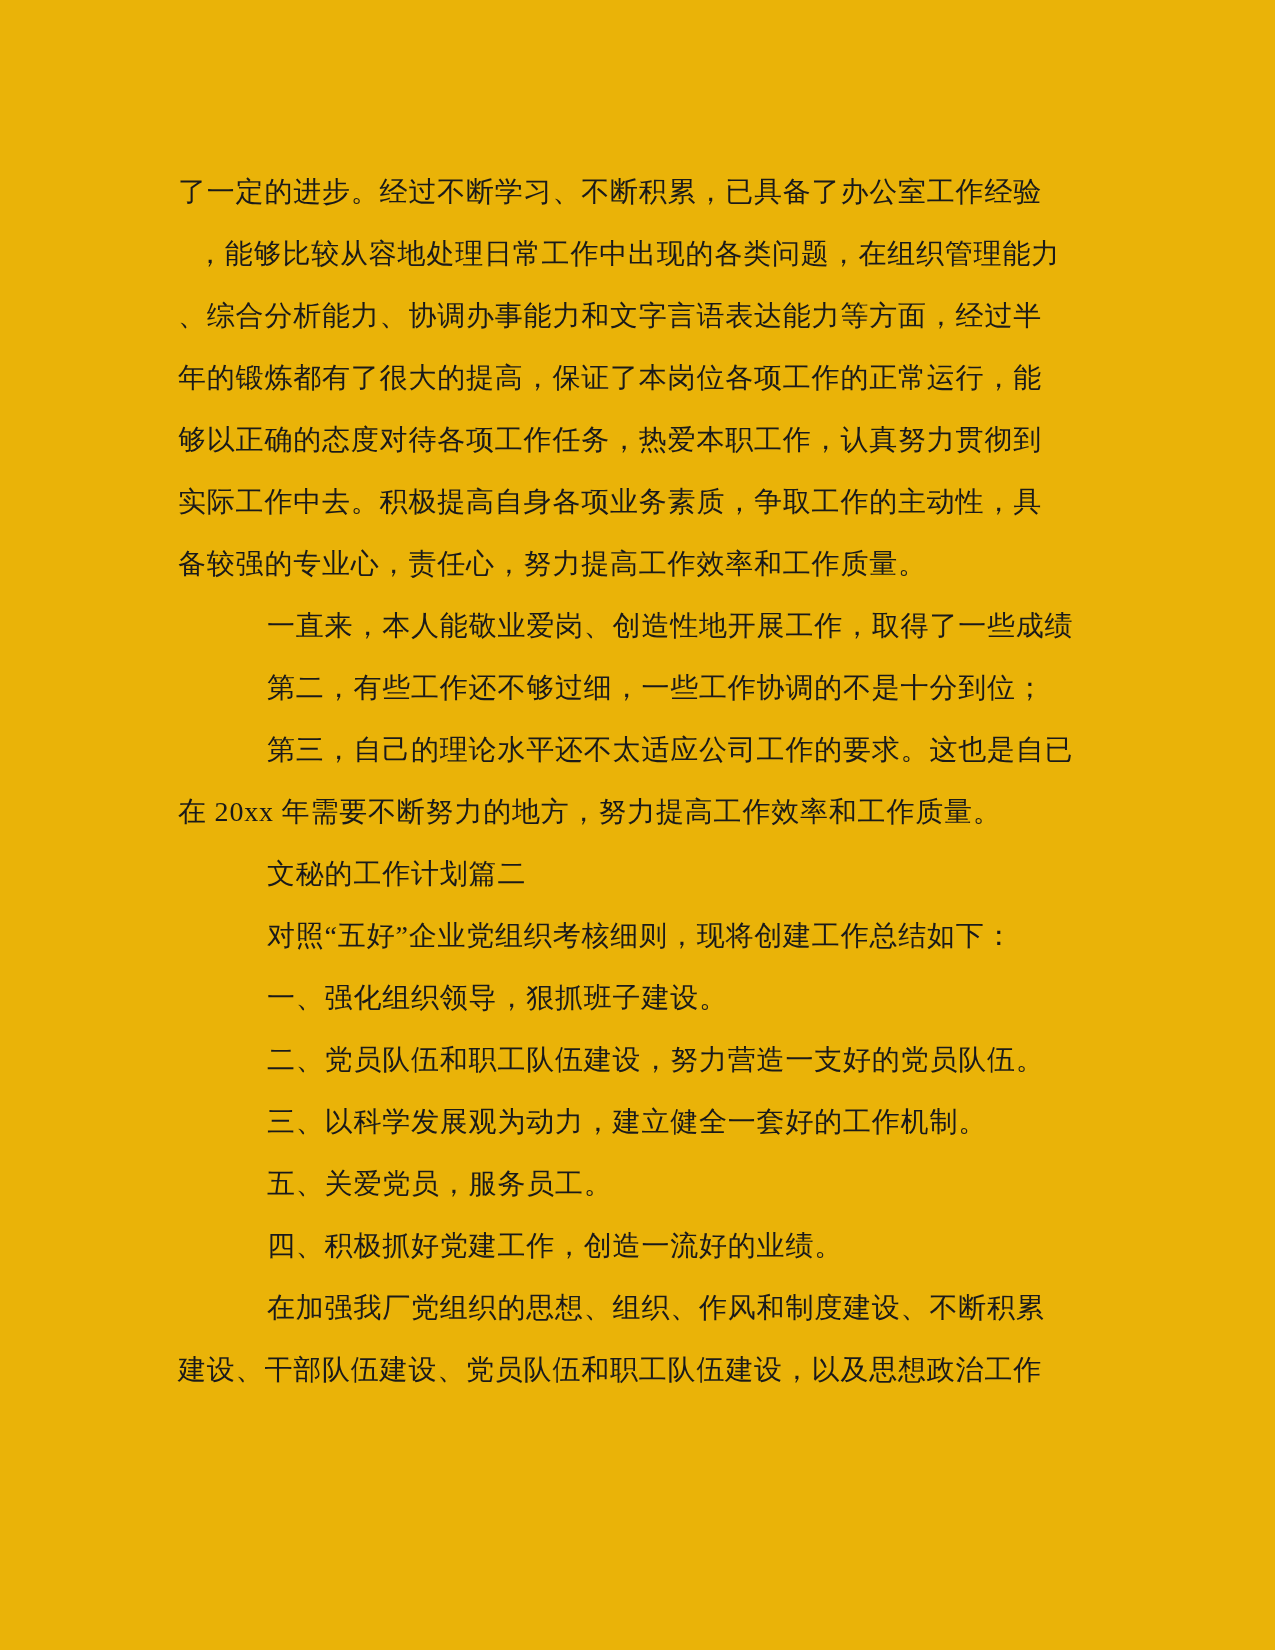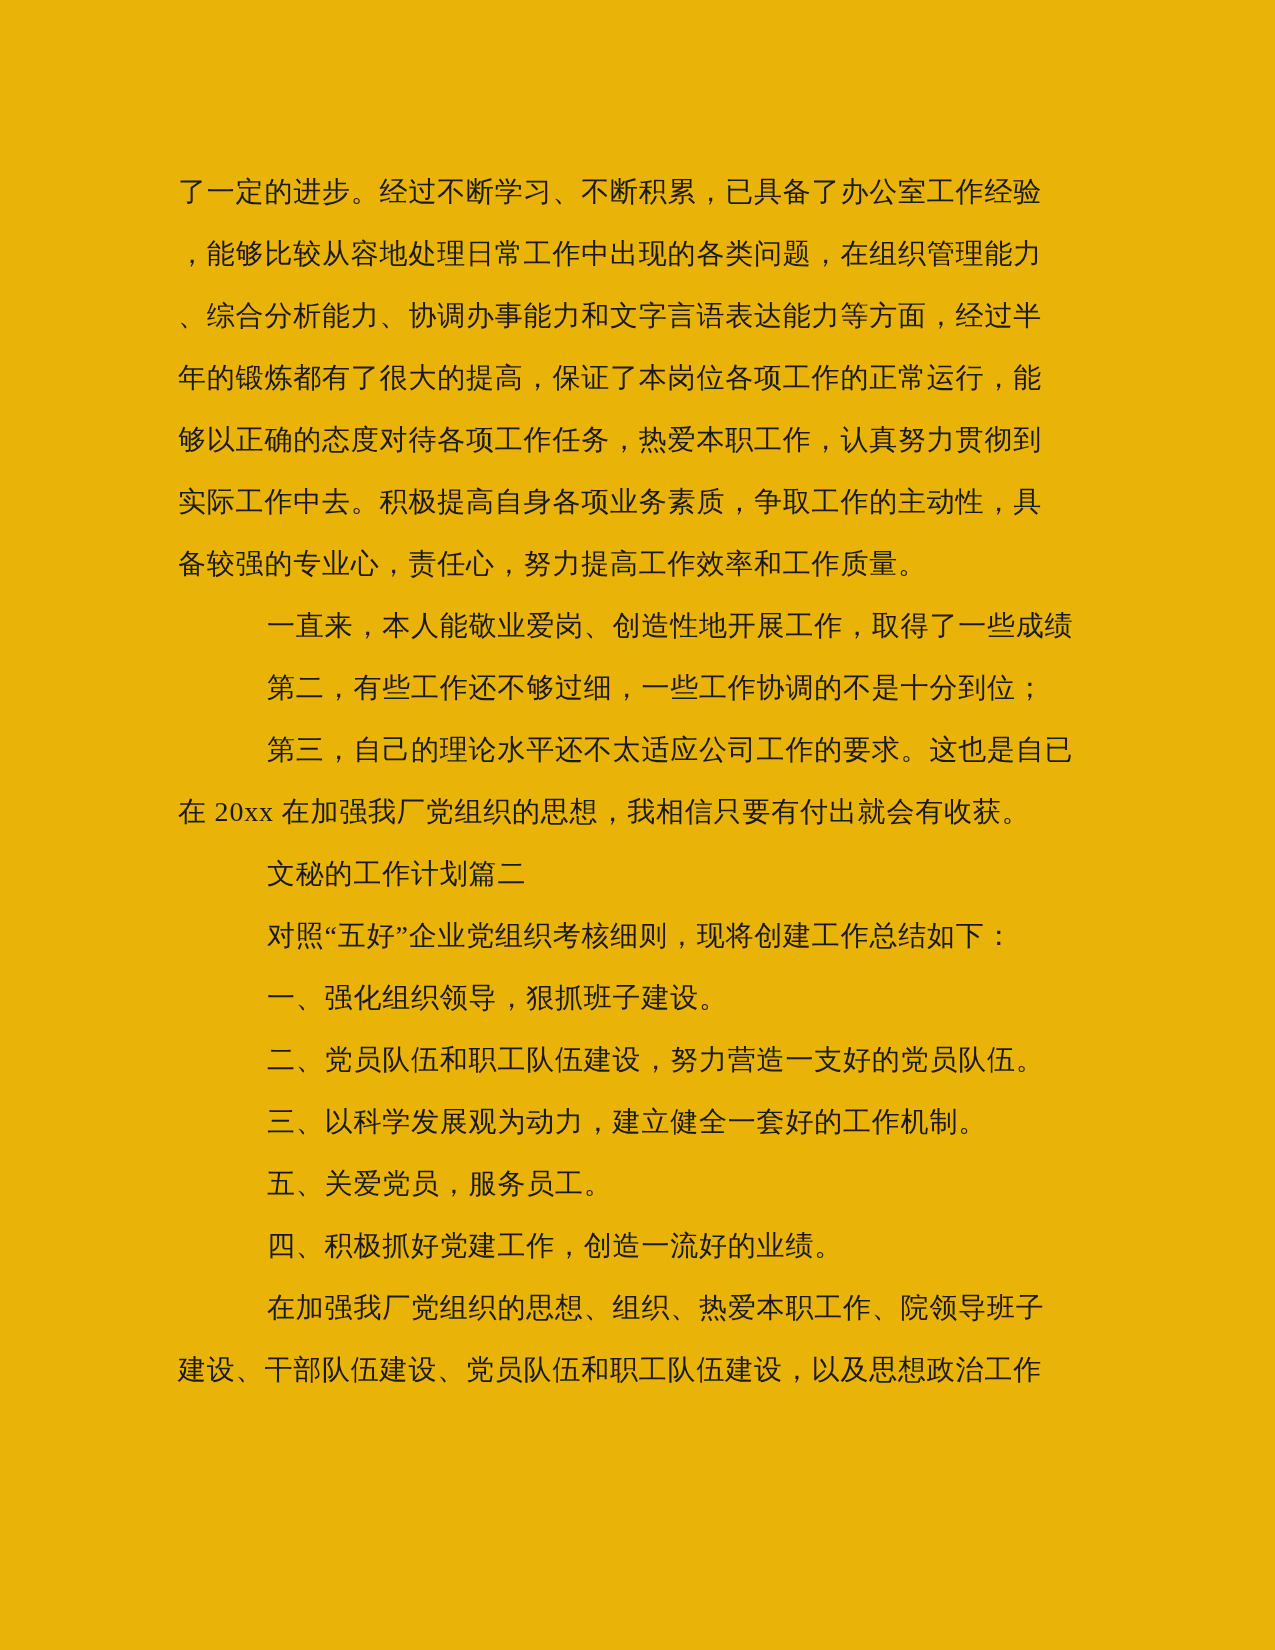--- a/index.html
+++ b/index.html
@@ -36,33 +36,33 @@
   .text-line.indent {
     padding-left: 89px;
   }
 </style>
 </head>
 <body>
 
 <div class="page" style="background: #eab308;">
   <div class="text-block">
       <div class="text-line" style="color: rgb(26, 26, 26);">了一定的进步。经过不断学习、不断积累，已具备了办公室工作经验</div>
-      <div class="text-line" style="color: rgb(26, 26, 26);">，能够比较从容地处理日常工作中出现的各类问题，在组织管理能力</div>
+      <div class="text-line" style="color: rgb(26, 26, 26); text-align: center;">，能够比较从容地处理日常工作中出现的各类问题，在组织管理能力</div>
       <div class="text-line" style="color: rgb(26, 26, 26);">、综合分析能力、协调办事能力和文字言语表达能力等方面，经过半</div>
       <div class="text-line" style="color: rgb(26, 26, 26);">年的锻炼都有了很大的提高，保证了本岗位各项工作的正常运行，能</div>
       <div class="text-line" style="color: rgb(26, 26, 26);">够以正确的态度对待各项工作任务，热爱本职工作，认真努力贯彻到</div>
       <div class="text-line" style="color: rgb(26, 26, 26);">实际工作中去。积极提高自身各项业务素质，争取工作的主动性，具</div>
       <div class="text-line" style="color: rgb(26, 26, 26);">备较强的专业心，责任心，努力提高工作效率和工作质量。</div>
       <div class="text-line indent" style="color: rgb(26, 26, 26);">一直来，本人能敬业爱岗、创造性地开展工作，取得了一些成绩</div>
       <div class="text-line indent" style="color: rgb(26, 26, 26);">第二，有些工作还不够过细，一些工作协调的不是十分到位；</div>
       <div class="text-line indent" style="color: rgb(26, 26, 26);">第三，自己的理论水平还不太适应公司工作的要求。这也是自已</div>
-      <div class="text-line" style="color: rgb(26, 26, 26);">在 20xx 在加强我厂党组织的思想，我相信只要有付出就会有收获。</div>
+      <div class="text-line" style="color: rgb(26, 26, 26);">在 20xx 年需要不断努力的地方，努力提高工作效率和工作质量。</div>
       <div class="text-line indent" style="color: rgb(26, 26, 26);">文秘的工作计划篇二</div>
       <div class="text-line indent" style="color: rgb(26, 26, 26);">对照“五好”企业党组织考核细则，现将创建工作总结如下：</div>
       <div class="text-line indent" style="color: rgb(26, 26, 26);">一、强化组织领导，狠抓班子建设。</div>
       <div class="text-line indent" style="color: rgb(26, 26, 26);">二、党员队伍和职工队伍建设，努力营造一支好的党员队伍。</div>
       <div class="text-line indent" style="color: rgb(26, 26, 26);">三、以科学发展观为动力，建立健全一套好的工作机制。</div>
       <div class="text-line indent" style="color: rgb(26, 26, 26);">五、关爱党员，服务员工。</div>
       <div class="text-line indent" style="color: rgb(26, 26, 26);">四、积极抓好党建工作，创造一流好的业绩。</div>
-      <div class="text-line indent" style="color: rgb(26, 26, 26);">在加强我厂党组织的思想、组织、热爱本职工作、院领导班子</div>
+      <div class="text-line indent" style="color: rgb(26, 26, 26);">在加强我厂党组织的思想、组织、作风和制度建设、不断积累</div>
       <div class="text-line" style="color: rgb(26, 26, 26);">建设、干部队伍建设、党员队伍和职工队伍建设，以及思想政治工作</div>
     </div>
 </div>
 
 </body></html>

